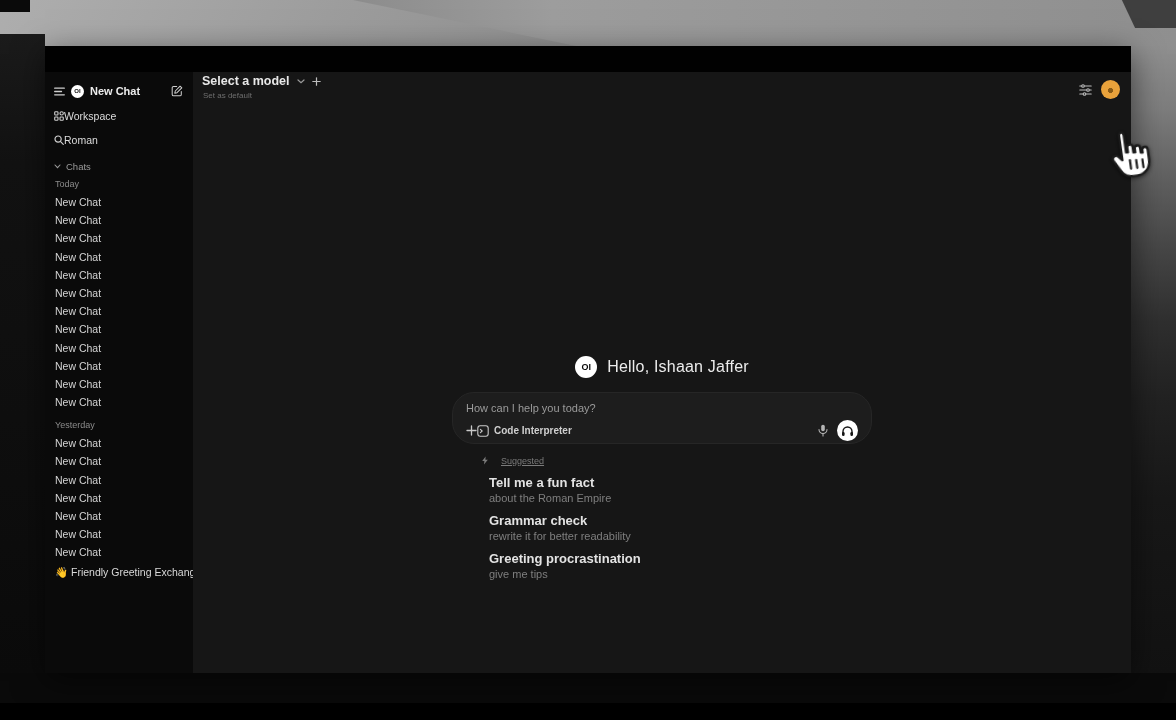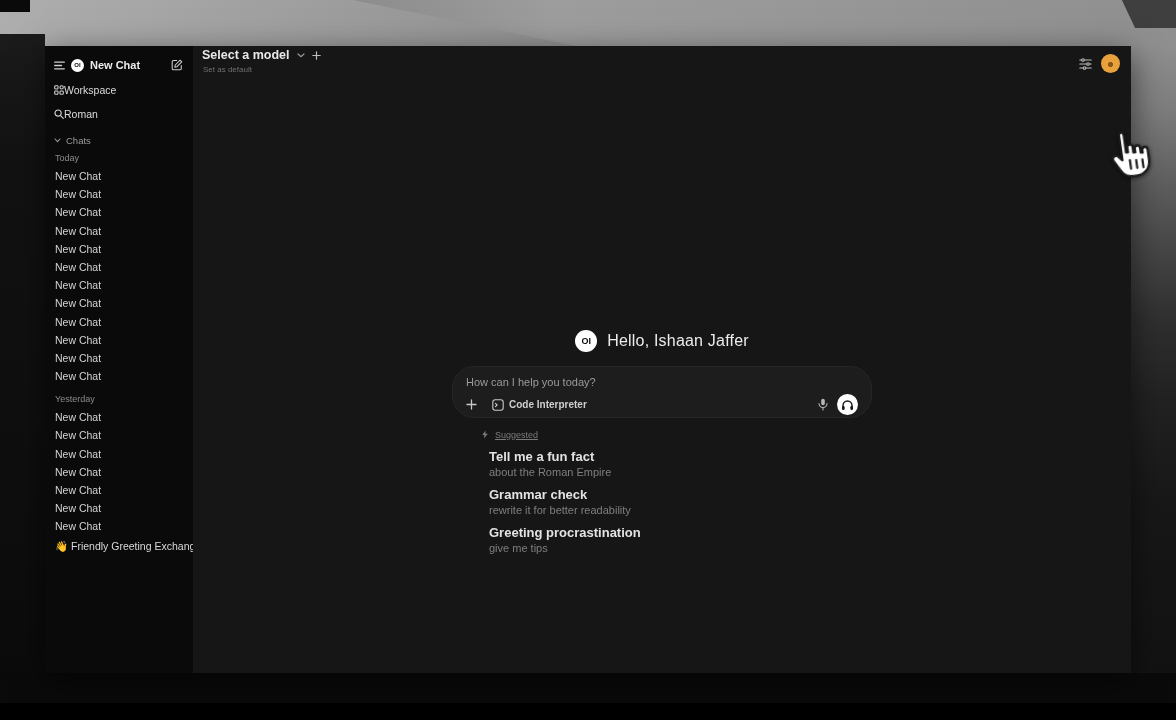--- a/index.html
+++ b/index.html
@@ -17,21 +17,21 @@
     clip-path:polygon(18% 0,100% 0,100% 100%,38% 100%); }
   .bg-left { position:absolute; left:0; top:34px; width:45px; height:640px;
     background:linear-gradient(180deg,#1b1b1b 0%,#121212 20%,#0f0f0f 60%,#0b0b0b 100%); }
   .bg-right { position:absolute; left:1131px; top:46px; width:45px; height:628px;
     background:linear-gradient(180deg,#8f8f8f 0%,#7d7d7d 10%,#5e5e5e 22%,#474747 32%,#2f2f2f 44%,#222222 56%,#181818 72%,#121212 100%); }
   .bg-bottom { position:absolute; left:0; top:673px; width:1176px; height:47px; background:#0a0a0a; }
   .bg-bottom-bar { position:absolute; left:0; top:703px; width:1176px; height:17px; background:#000; }
 
   
   .window { position:absolute; left:45px; top:46px; width:1086px; height:627px; background:#161616;
-    box-shadow:0 8px 30px rgba(0,0,0,.55); display:flex; flex-direction:row; }
+    box-shadow:0 8px 30px rgba(0,0,0,.55); display:flex; flex-direction:column; }
   .titlebar { height:26px; background:#010101; flex:0 0 auto; }
   .app { flex:1; display:flex; min-height:0; }
 
   
   .sidebar { width:148px; flex:0 0 148px; background:#0a0a0a; color:#d6d6d6; padding:11px 8px 8px 9px; overflow:hidden; }
   .sb-header { display:flex; align-items:center; gap:6px; height:16px; }
   .sb-title { font-size:11px; font-weight:bold; color:#ececec; white-space:nowrap; }
   .logo-circle { width:13px; height:13px; border-radius:50%; background:#fff; color:#090909; font-size:6px;
     font-weight:bold; display:flex; align-items:center; justify-content:center; letter-spacing:.2px; flex:0 0 auto; }
   .sb-edit { margin-left:auto; margin-right:2px; }
@@ -60,27 +60,27 @@
   .greet-logo { width:22px; height:22px; border-radius:50%; background:#fff; color:#0a0a0a; font-weight:bold;
     font-size:9px; display:flex; align-items:center; justify-content:center; }
   .greet-text { font-size:16px; font-weight:500; color:#ececec; letter-spacing:.2px; }
 
   .composer { margin-top:14px; background:#1d1d1d; border:1px solid #262626; border-radius:22px;
     height:52px; padding:9px 13px 8px 13px; display:flex; flex-direction:column; }
   .composer input { background:transparent; border:none; outline:none; color:#d8d8d8; font-size:11px; width:100%;
     font-family:"Liberation Sans", sans-serif; }
   .composer input::placeholder { color:#9b9b9b; }
   .composer-controls { display:flex; align-items:center; margin-top:6px; }
-  .ci-btn { display:flex; align-items:center; gap:5px; margin-left:15px; cursor:pointer; }
+  .ci-btn { display:flex; align-items:center; gap:5px; cursor:pointer; }
   .ci-label { font-size:10px; font-weight:bold; color:#cfcfcf; }
   .mic-btn { margin-left:auto; margin-right:9px; cursor:pointer; }
   .hp-btn { width:21px; height:21px; border-radius:50%; background:#fff; display:flex; align-items:center; justify-content:center; cursor:pointer; }
 
   .suggested { margin-top:11px; }
-  .sug-header { display:flex; align-items:center; gap:6px; font-size:9px; color:#7b7b7b; margin-left:29px; height:11px;text-decoration:underline; }
+  .sug-header { display:flex; align-items:center; gap:12px; font-size:9px; color:#7b7b7b; margin-left:29px; height:11px;text-decoration:underline; }
   .sug { margin-left:37px; margin-top:9px; cursor:pointer; }
   .sug-title { font-size:13px; font-weight:bold; color:#e3e3e3; }
   .sug-sub { font-size:11px; color:#7f7f7f; margin-top:2px; }
 
   
   .cursor { position:absolute; left:1103px; top:127px; width:54px; height:58px; pointer-events:none;
     filter:drop-shadow(0 1px 2px rgba(0,0,0,.6)); transform:rotate(-8deg); }
 
   svg { display:block; }
 </style>

